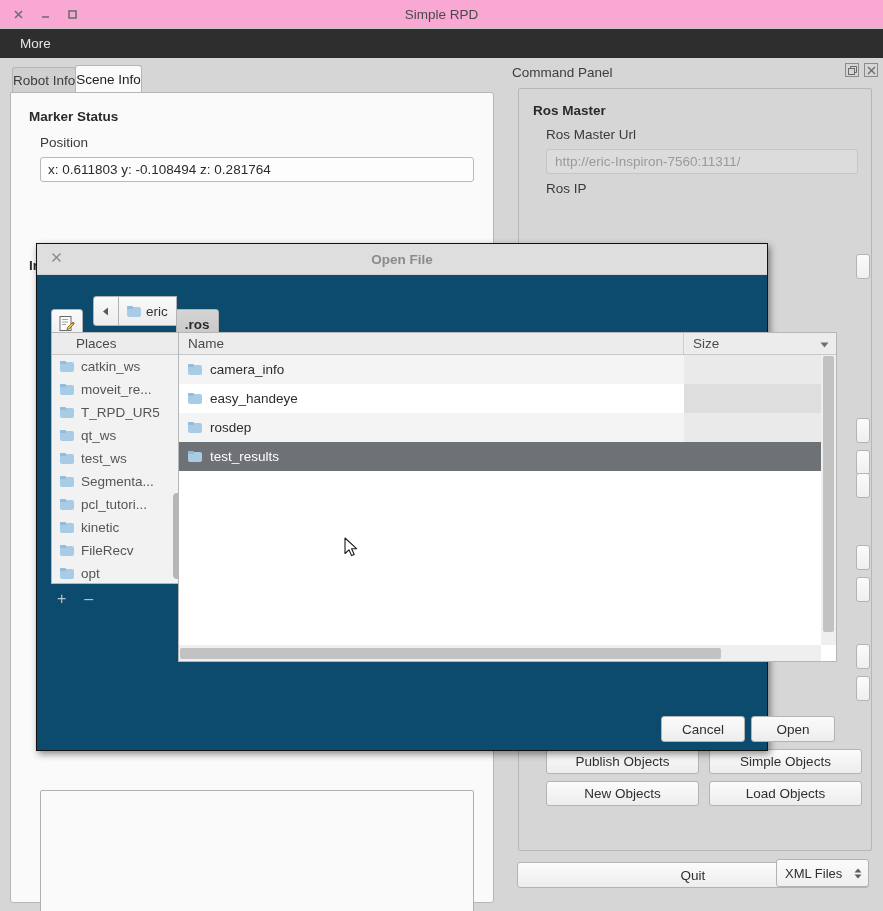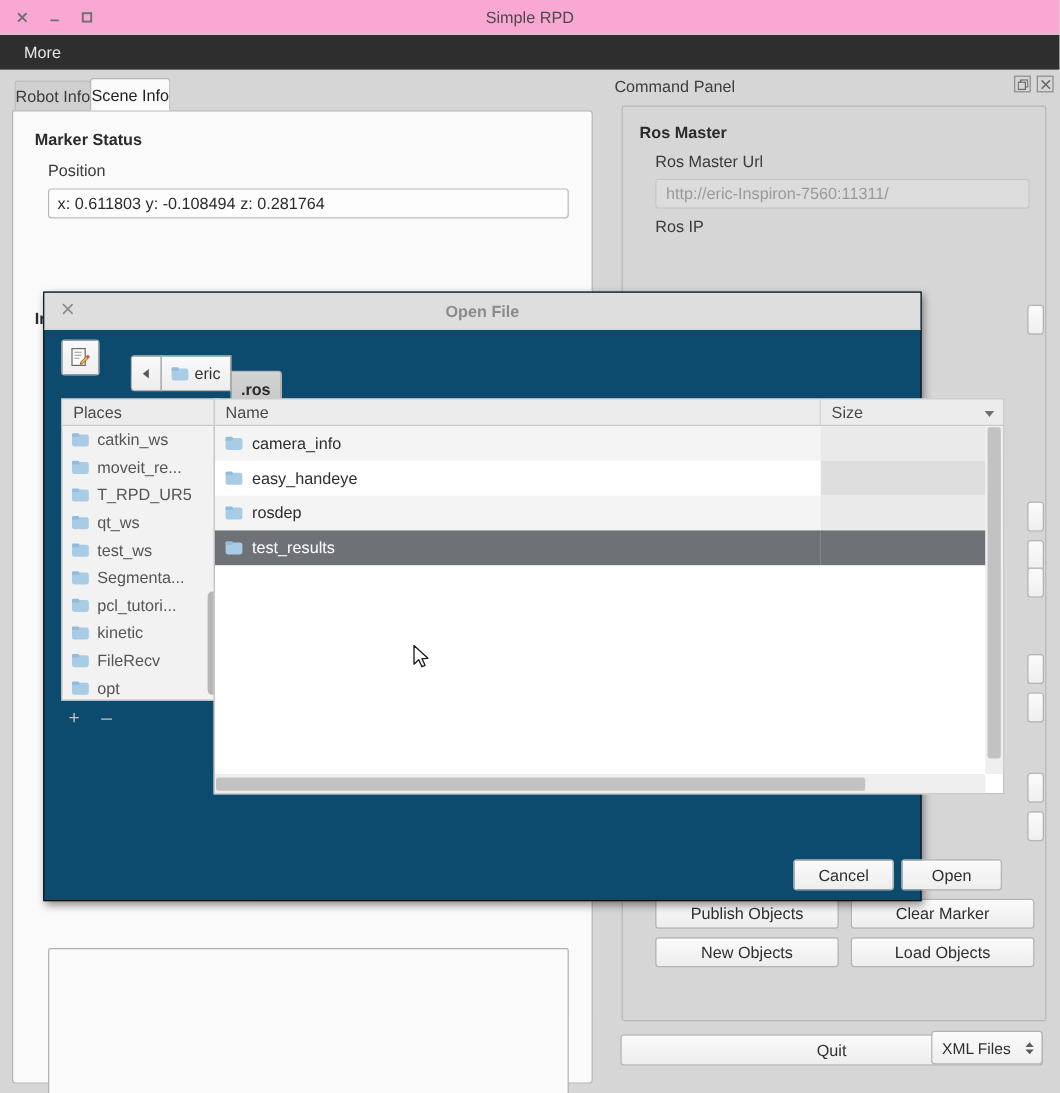--- a/index.html
+++ b/index.html
@@ -117,21 +117,21 @@
     background: #dedede; border-bottom: 1px solid #d0d0d0;
   }
   .dlg-close {
     margin-left: 12px; width: 14px; height: 14px; color: #8a8a8a;
     font-size: 13px; line-height: 14px; text-align: center; cursor: default;
   }
   .dlg-titletext {
     position: absolute; left: 0; right: 0; text-align: center;
     font-size: 13.5px; font-weight: bold; color: #8b8b8b; pointer-events: none;
   }
-  .dlg-toolbar { display: flex; align-items: flex-start; gap: 26px; padding: 8px 0 0 14px; }
+  .dlg-toolbar { display: flex; align-items: flex-end; gap: 10px; padding: 8px 0 0 14px; }
   .tb-btn {
     height: 30px; min-width: 30px; background: linear-gradient(#fafafa,#eeeeee);
     border: 1px solid #b2b2b2; border-radius: 3px;
     display: flex; align-items: center; justify-content: center; cursor: default;
   }
   .crumbs { display: flex; align-items: center; }
   .crumb {
     height: 30px; padding: 0 8px; display: flex; align-items: center; gap: 5px;
     background: linear-gradient(#fafafa,#ededed); border: 1px solid #b2b2b2;
     font-size: 13.5px; color: #333; cursor: default; margin-left: -1px;
@@ -157,21 +157,21 @@
     background:#92bcdd; border-radius: 1px 1px 0 0;
   }
   .folder-ico.sel::before { background:#a8cbe6; }
 
   .places-panel {
     position: absolute; left: 14px; top: 88px; width: 132px; height: 252px;
     background: #f2f2f2; border: 1px solid #b6b6b6;
   }
   .places-head {
     height: 22px; background: #ececec; border-bottom: 1px solid #c9c9c9;
-    display: flex; align-items: center; padding-left: 9px;
+    display: flex; align-items: center; padding-left: 24px;
     font-size: 13.5px; color: #4a4a4a;
   }
   .places-list { position: relative; height: 229px; overflow: hidden; }
   .place-item {
     height: 23px; display: flex; align-items: center; gap: 7px;
     padding-left: 8px; font-size: 13.5px; color: #555; cursor: default;
   }
   .places-sb {
     position: absolute; right: 1px; top: 138px; width: 8px; height: 86px;
     background: #b6b6b6; border-radius: 4px;
@@ -288,21 +288,21 @@
         </div>
       </div>
 
       <div class="dock-frame">
         <div class="grp-title" style="position:absolute;left:14px;top:14px;">Ros Master</div>
         <div class="sub-label" style="position:absolute;left:27px;top:38px;">Ros Master Url</div>
         <div class="ro-edit" style="position:absolute;left:27px;top:60px;width:312px;">http://eric-Inspiron-7560:11311/</div>
         <div class="sub-label" style="position:absolute;left:27px;top:92px;">Ros IP</div>
 
         <div class="btn" style="position:absolute;left:27px;top:660px;width:153px;height:25px;">Publish Objects</div>
-        <div class="btn" style="position:absolute;left:190px;top:660px;width:153px;height:25px;">Clear Marker</div>
+        <div class="btn" style="position:absolute;left:190px;top:660px;width:153px;height:25px;">Simple Objects</div>
         <div class="btn" style="position:absolute;left:27px;top:692px;width:153px;height:25px;">New Objects</div>
         <div class="btn" style="position:absolute;left:190px;top:692px;width:153px;height:25px;">Load Objects</div>
       </div>
 
       <div class="btn quitbtn" style="position:absolute;left:14px;top:804px;width:352px;height:26px;">Quit</div>
     </div>
 
     <div class="ghost" style="left:856px;top:360px;width:14px;height:25px;"></div>
     <div class="ghost" style="left:856px;top:392px;width:14px;height:25px;"></div>
     <div class="ghost" style="left:856px;top:415px;width:14px;height:25px;"></div>

